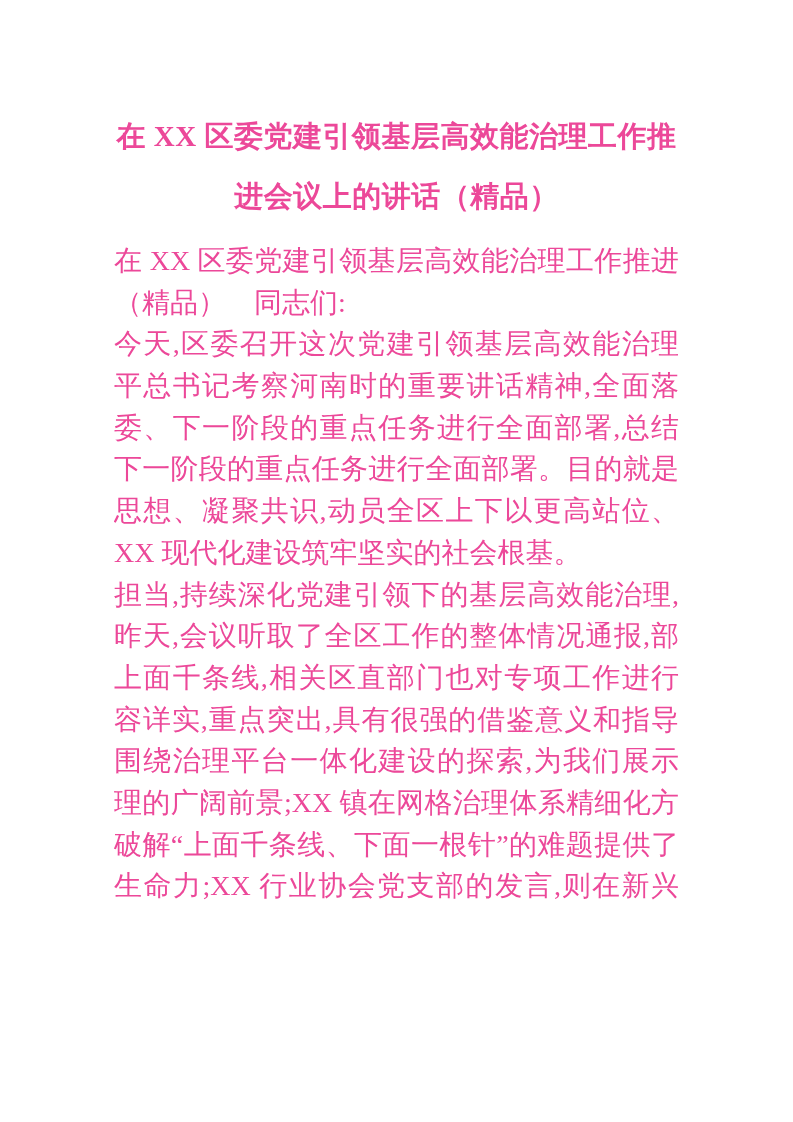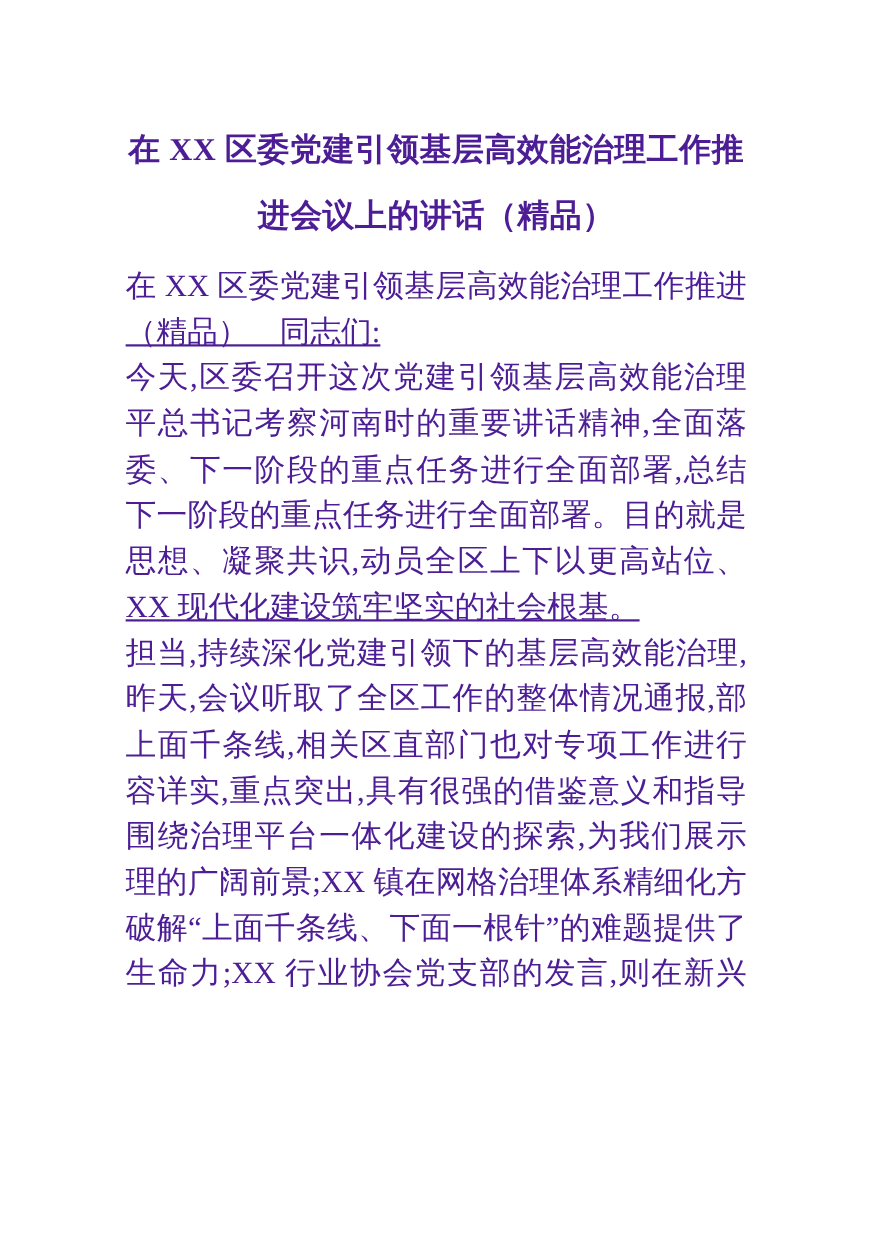--- a/index.html
+++ b/index.html
@@ -7,21 +7,21 @@
     padding: 0;
     background: #ffffff;
   }
   .page {
     position: relative;
     width: 793px;
     height: 1122px;
     background: #ffffff;
     overflow: hidden;
     font-family: "Liberation Serif", "DejaVu Serif", serif;
-    color: #4c1d95;
+    color: #ec4899;
   }
   .doc-title {
     position: absolute;
     top: 106px;
     left: 114px;
     width: 565px;
     text-align: center;
     font-size: 29px;
     font-weight: bold;
     line-height: 60px;
@@ -38,21 +38,20 @@
   .body-line {
     text-align: justify;
     text-align-last: justify;
     text-justify: inter-character;
     height: 41.7px;
     overflow: hidden;
   }
   .body-line.para-end {
     text-align: right;
     text-align-last: left;
-    text-decoration: underline;
   }
 </style>
 </head>
 <body>
 
 <div class="page">
 
   <div class="doc-title">
     <div>在 XX 区委党建引领基层高效能治理工作推</div>
     <div>进会议上的讲话（精品）</div>

